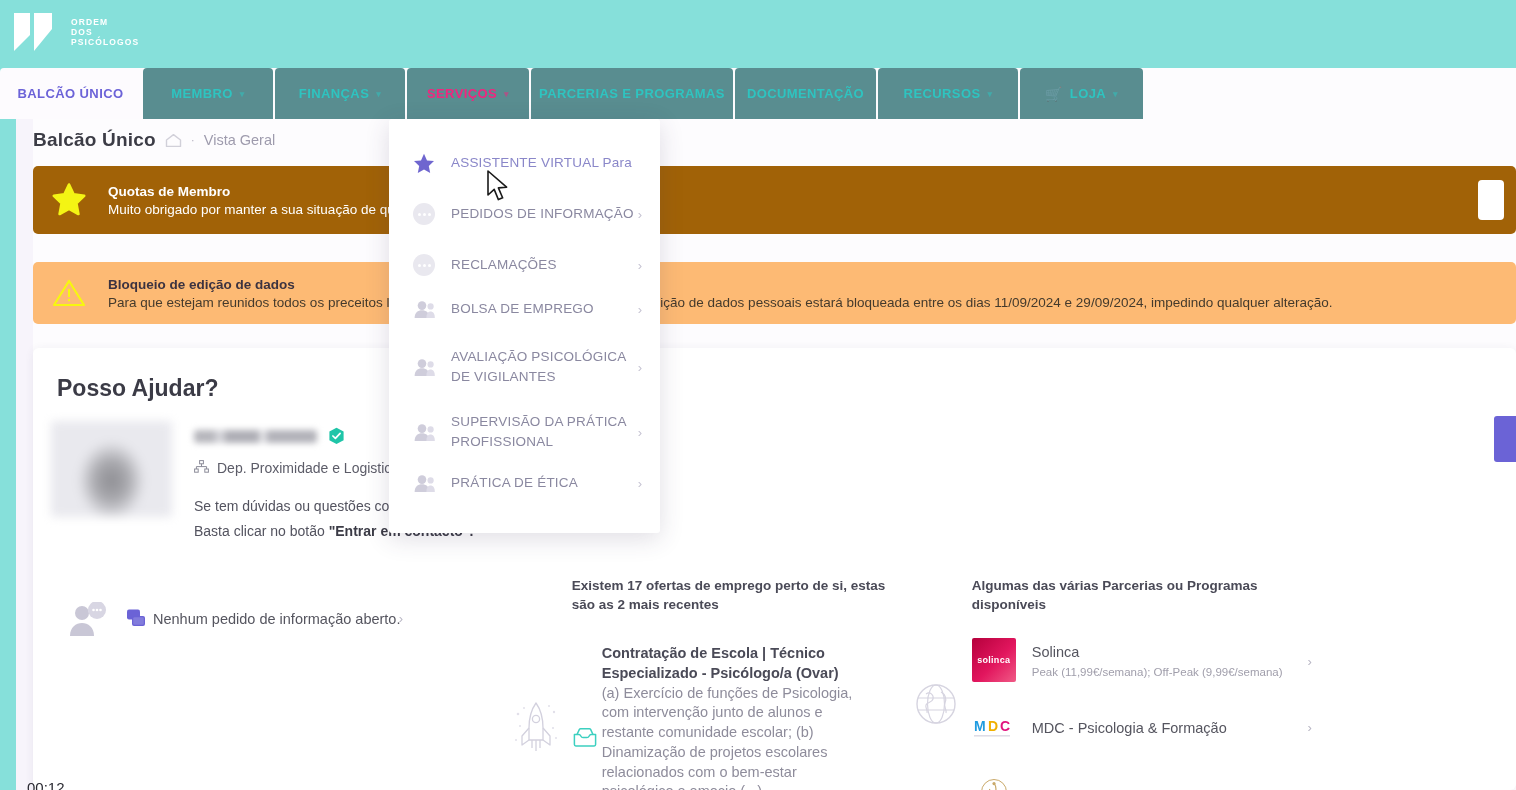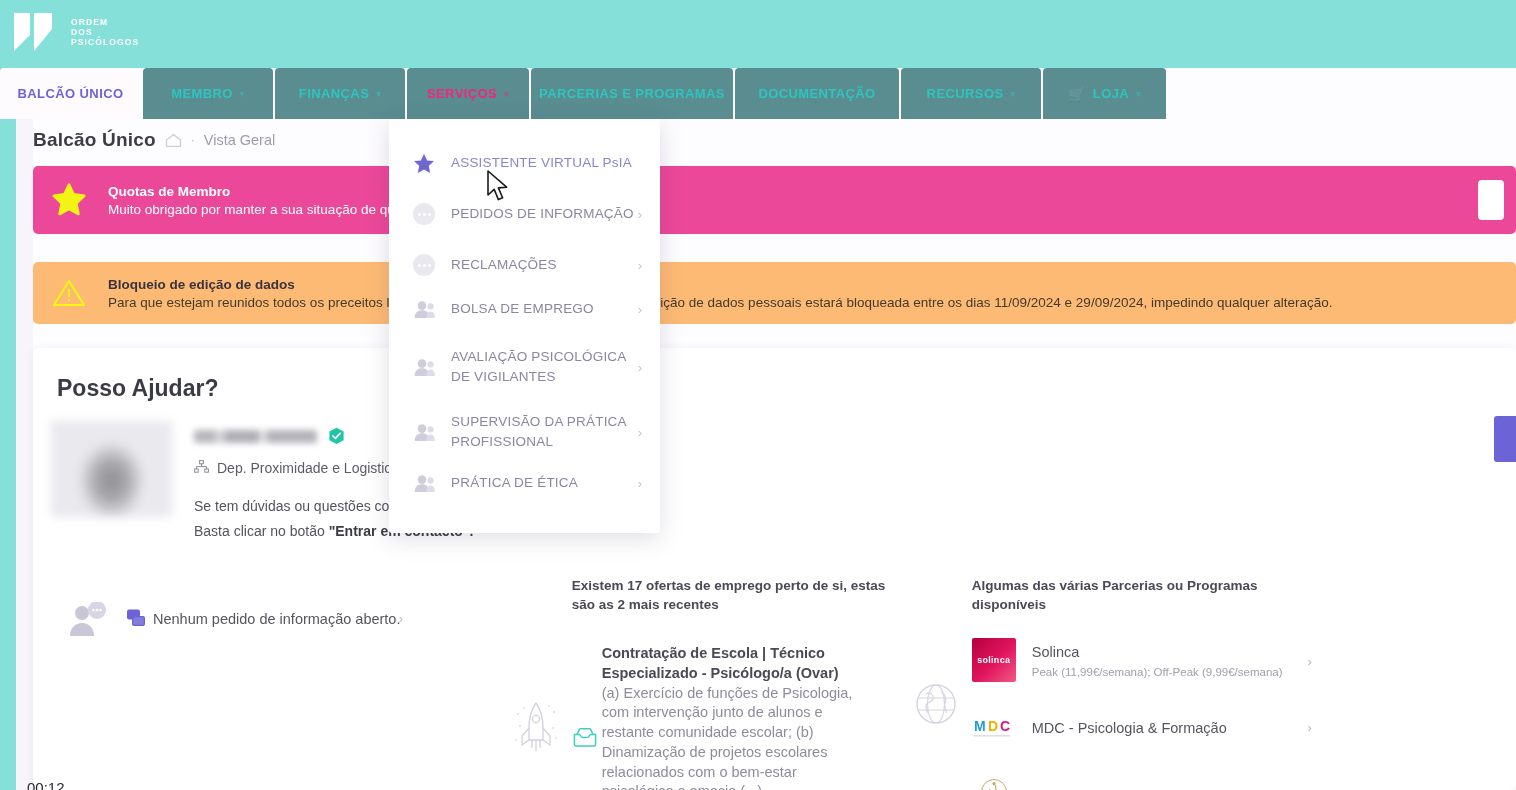--- a/index.html
+++ b/index.html
@@ -33,35 +33,35 @@
   }
   .tab.active { background:#fdfbfe; color:#6c63d8; }
   .tab.highlight { color:#f0267f; }
   .tab .caret { font-size:9px; opacity:.55; }
   .tab .cart { font-size:14px; opacity:.45; color:#cfd7d8; }
   .tab-t0 { width:141px; }
   .tab-t1 { width:130px; }
   .tab-t2 { width:130px; }
   .tab-t3 { width:122px; }
   .tab-t4 { width:202px; }
-  .tab-t5 { width:164px; }
+  .tab-t5 { width:141px; }
   .tab-t6 { width:140px; }
   .tab-t7 { width:123px; }
 
   
   .crumb { position:absolute; left:33px; top:129px; display:flex; align-items:center; gap:9px; }
   .crumb-title { font-size:19px; font-weight:700; color:#3c3c46; letter-spacing:.2px; }
   .home-ico { width:17px; height:14px; position:relative; opacity:.45; }
   .home-ico svg { display:block; }
   .crumb-dot { color:#b9b6c4; font-size:12px; }
   .crumb-sub { font-size:14.5px; color:#9e9bad; }
 
   
   .banner { position:absolute; left:33px; border-radius:5px; display:flex; align-items:center; }
-  .banner-teal { top:166px; width:1483px; height:68px; background:#ec4899; }
+  .banner-teal { top:166px; width:1483px; height:68px; background:#a16207; }
   .banner-amber{ top:262px; width:1483px; height:62px; background:#fdba74; }
   .banner-ico { width:72px; display:flex; align-items:center; justify-content:center; flex:none; }
   .banner-body { padding-left:3px; }
   .banner-title { font-size:13.5px; font-weight:700; margin-bottom:3px; }
   .banner-text  { font-size:13.5px; }
   .banner-teal .banner-title, .banner-teal .banner-text { color:#ffffff; }
   .banner-amber .banner-title { color:#3c3340; }
   .banner-amber .banner-text  { color:#443a2c; }
   .banner-close {
     position:absolute; right:12px; top:14px; width:26px; height:40px;
@@ -420,21 +420,21 @@
   </div>
 
   <div class="dropdown">
 
     <div class="dd-item first" style="min-height:44px;">
       <span class="dd-ico">
         <svg width="22" height="21" viewBox="0 0 22 21">
           <path d="M11 0.8 L14 7.4 L21 8.1 L15.8 12.9 L17.2 20 L11 16.4 L4.8 20 L6.2 12.9 L1 8.1 L8 7.4 Z" fill="#6f66cf"></path>
         </svg>
       </span>
-      <span class="dd-label">ASSISTENTE VIRTUAL PsIA</span>
+      <span class="dd-label">ASSISTENTE VIRTUAL Para</span>
     </div>
 
     <div class="dd-item" style="min-height:58px;">
       <span class="dd-ico">
         <span class="circ">
             <i></i>
             <i></i>
             <i></i>
           </span>
       </span>

